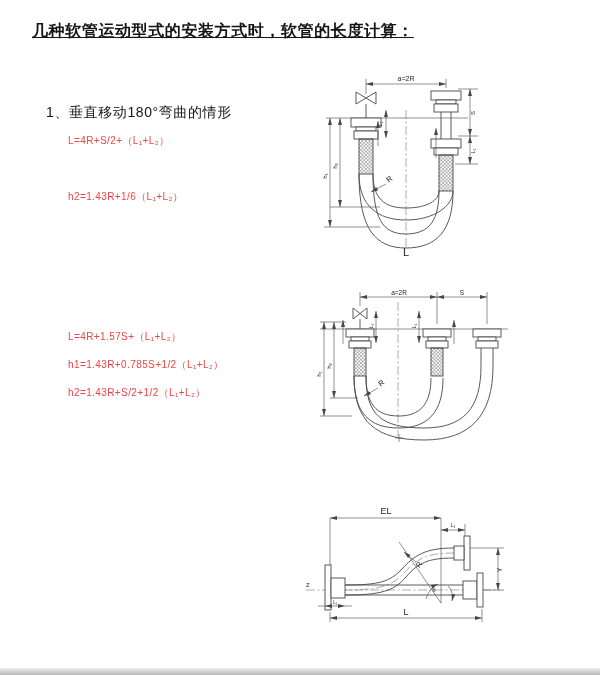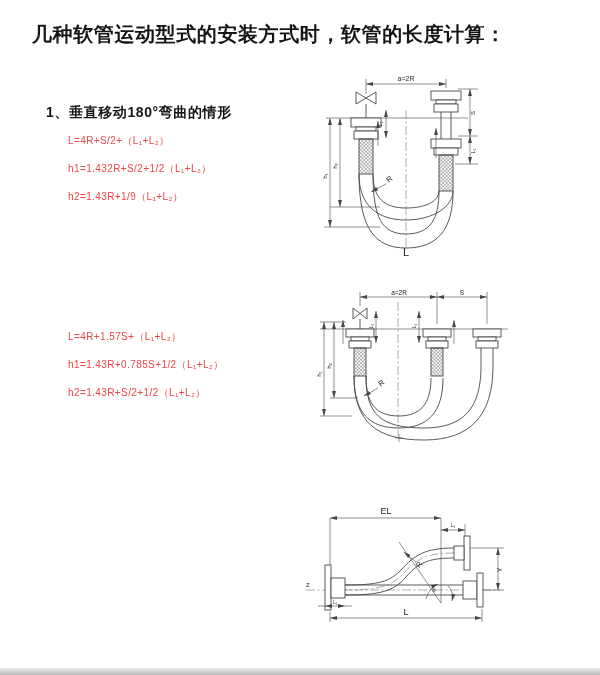--- a/index.html
+++ b/index.html
@@ -1,25 +1,25 @@
 <!DOCTYPE html>
 <html><head>
 <meta charset="utf-8">
 <style>
   html,body { margin:0; padding:0; background:#ffffff; }
   .page {
     position:relative; width:600px; height:675px; background:#ffffff;
     font-family:"Liberation Sans","DejaVu Sans",sans-serif; overflow:hidden; color:#111;
   }
   .title {
-    position:absolute; left:32px; top:21px; font-size:20px; font-weight:600;
-    letter-spacing:0.6px; color:#151515; white-space:nowrap;
+    position:absolute; left:32px; top:21px; font-size:16px; font-weight:600;
+    letter-spacing:0.6px; color:#151515; white-space:nowrap;text-decoration:underline;
   }
   .sec-heading {
-    position:absolute; left:46px; font-size:14px; font-weight:700;
+    position:absolute; left:46px; font-size:14px; font-weight:400;
     letter-spacing:0.6px; color:#151515; white-space:nowrap;
   }
   .formula {
     position:absolute; left:68px; font-size:10px; color:#ef4444;
     letter-spacing:0.4px; white-space:nowrap;
   }
   svg.diagram { position:absolute; }
   svg text {
     font-family:"Liberation Sans","DejaVu Sans",sans-serif; fill:#222;
   }
@@ -35,22 +35,21 @@
 </style>
 </head>
 <body>
 
 <div class="page">
 
   <div class="title">几种软管运动型式的安装方式时，软管的长度计算：</div>
 
   <div class="sec-heading" style="top:104px">1、垂直移动180°弯曲的情形</div>
   <div class="formula" style="top:134px">L=4R+S/2+（L₁+L₂）</div>
-  <div class="formula" style="top:162px">h1=1.432R+S/2+1/2（L₁+L₂）</div>
-  <div class="formula" style="top:190px">h2=1.43R+1/9（L₁+L₂）</div>
+  <div class="formula" style="top:190px">h2=1.43R+1/6（L₁+L₂）</div>
 
   <div class="formula" style="top:330px">L=4R+1.57S+（L₁+L₂）</div>
   <div class="formula" style="top:358px">h1=1.43R+0.785S+1/2（L₁+L₂）</div>
   <div class="formula" style="top:386px">h2=1.43R+S/2+1/2（L₁+L₂）</div>
 
 
   <svg class="diagram" style="left:310px; top:64px" width="215" height="195" viewBox="0 0 215 195">
     <defs>
       <marker id="aw1" markerUnits="userSpaceOnUse" markerWidth="7" markerHeight="5" refX="7" refY="2.5" orient="auto-start-reverse">
         <path d="M0,0.5 L7,2.5 L0,4.5 Z" fill="#474747"></path>

